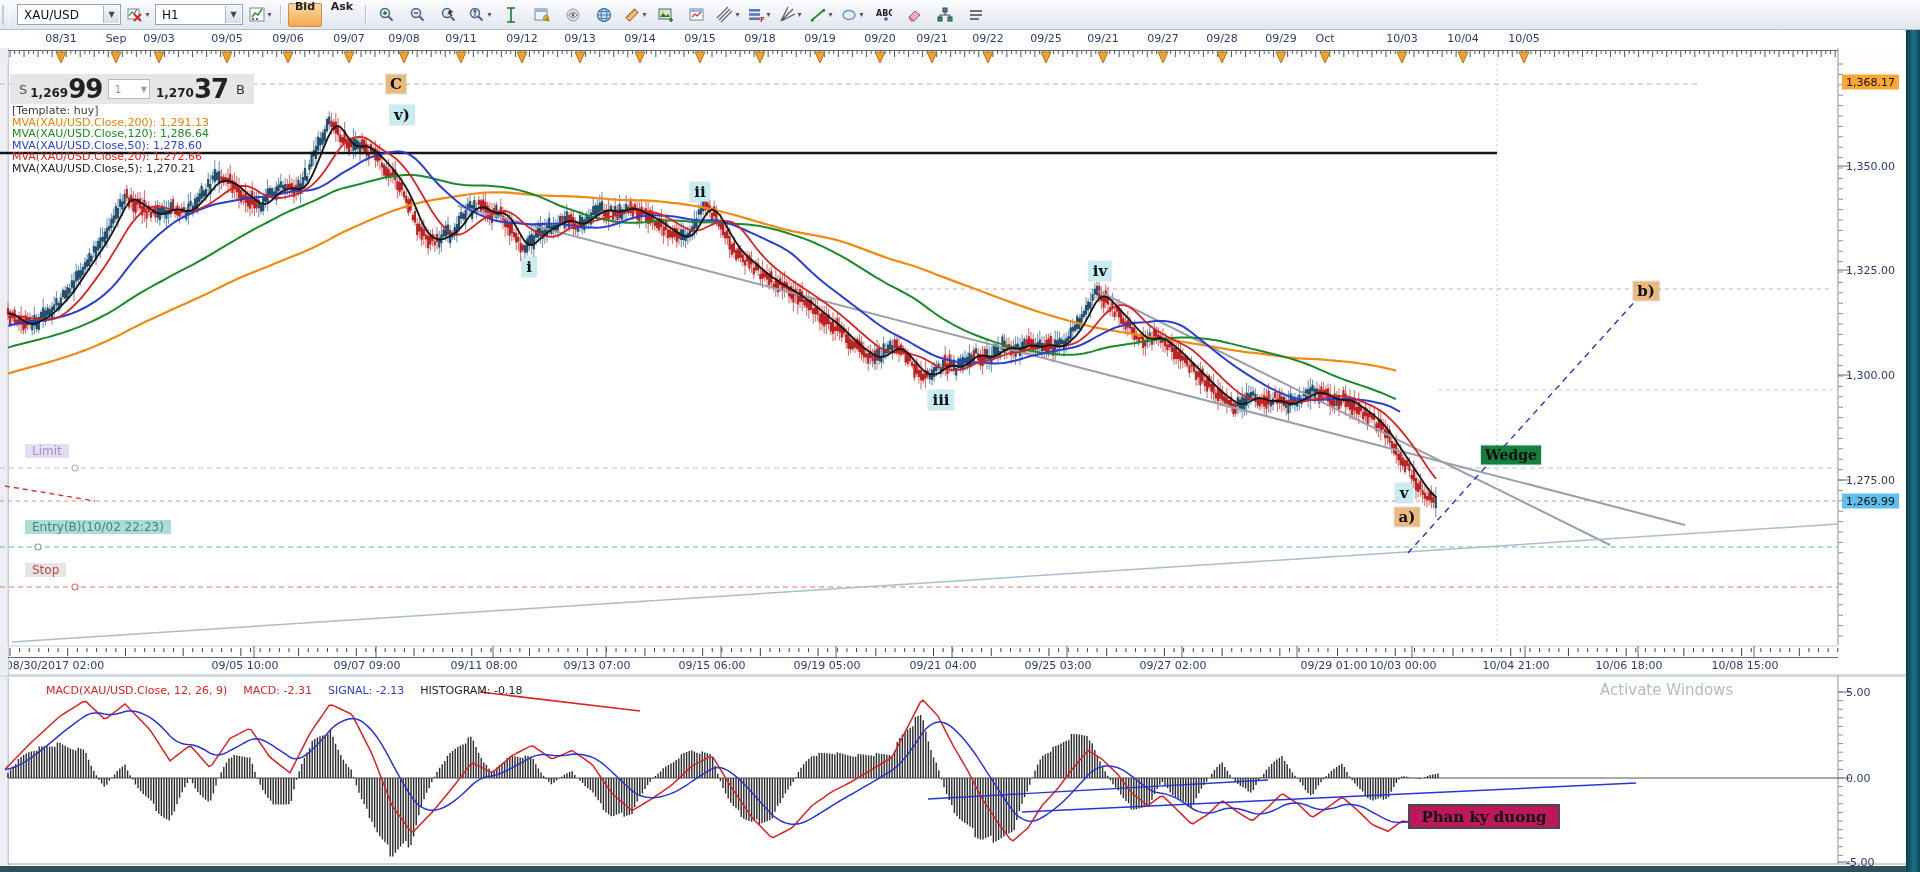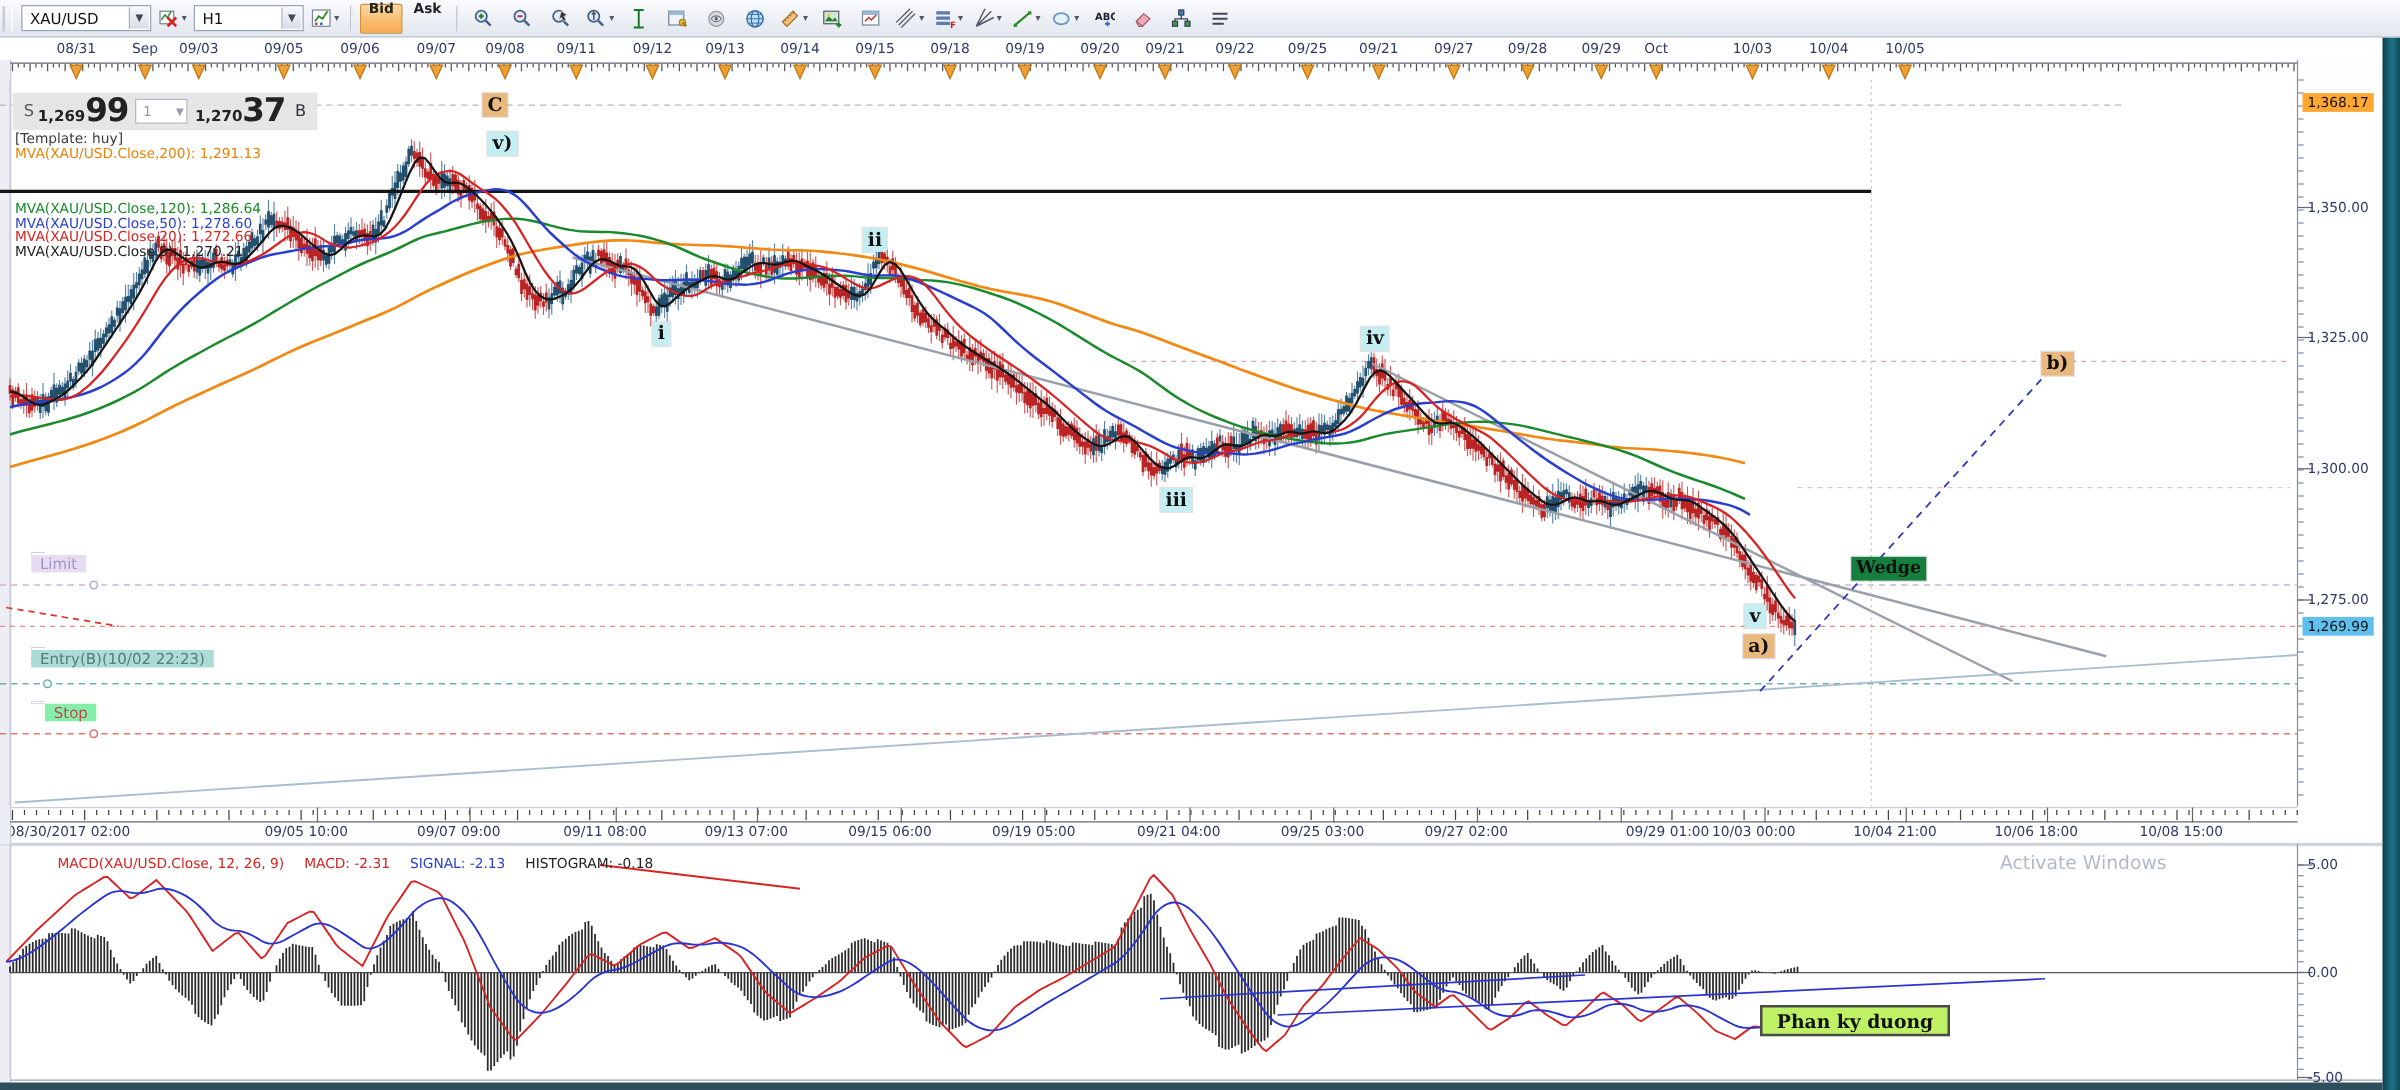--- a/index.html
+++ b/index.html
@@ -49,29 +49,29 @@
       box-shadow:0 0 0 1px rgba(60,60,60,.15);}
   .wv.cyan{background:#c5eef2;}
   .wv.tan{background:#e9b97f;}
   .wv.gray{background:#15803d;font-size:14px;}
   
   .order{position:absolute;display:flex;height:19px;align-items:stretch;flex-direction:column;}
   .order .sq{width:9px;background:#3a3ac8;border:1px solid #fff;}
   .order .txt{display:flex;align-items:center;padding:0 7px;font-size:12px;}
   .order.limit .txt{background:#e7ddf2;color:#a093c2;}
   .order.entry .txt{background:#abdcd6;color:#4f7f78;}
-  .order.stop .txt{background:#86efac;color:#bd4a4a;margin-left:11px;}
+  .order.stop .txt{background:#e5e5e5;color:#bd4a4a;}
   
   .pax{position:absolute;left:1846px;transform:translateY(-50%);color:#2e3a66;font-size:11px;}
   .badge{position:absolute;left:1842px;transform:translateY(-50%);color:#101010;font-size:11px;
          padding:1px 4px;}
   
   .macd-legend{position:absolute;left:46px;top:684px;font-size:11px;white-space:nowrap;}
   .macd-legend span{margin-right:16px;}
-  .ann-box{position:absolute;left:1408px;top:804px;width:148px;height:21px;background:#bef264;
+  .ann-box{position:absolute;left:1408px;top:804px;width:148px;height:21px;background:#be185d;
            border:2px solid #4a4a4a;display:flex;align-items:center;justify-content:center;
            font-family:"DejaVu Serif","Liberation Serif",serif;font-weight:bold;font-size:15px;color:#111;}
   .watermark{position:absolute;left:1600px;top:681px;font-size:15px;color:#b4bac4;}
   svg.layer{position:absolute;left:0;top:0;}
 </style>
 </head>
 <body>
 
 <div class="screen">
 
@@ -1072,21 +1072,21 @@
       <span class="car">▼</span>
     </span>
     <span class="mid">1,270</span>
     <span class="big">37</span>
     <span class="sm" style="margin-left:8px;color:#334;">B</span>
   </div>
 
   <div class="legend" id="mva-legend">
     <div style="color:#3a3a3a;">[Template: huy]</div>
   <div style="color: rgb(232, 130, 10);">MVA(XAU/USD.Close,200): 1,291.13</div>
-      <div style="color: rgb(26, 138, 42); margin-top: 33px;">MVA(XAU/USD.Close,120): 1,286.64</div>
+      <div style="color: rgb(26, 138, 42);">MVA(XAU/USD.Close,120): 1,286.64</div>
       <div style="color: rgb(42, 63, 208);">MVA(XAU/USD.Close,50): 1,278.60</div>
       <div style="color: rgb(217, 34, 34);">MVA(XAU/USD.Close,20): 1,272.66</div>
       <div style="color: rgb(34, 34, 34);">MVA(XAU/USD.Close,5): 1,270.21</div>
     </div>
 
   <div class="macd-legend" id="macd-legend"><span style="color: rgb(217, 34, 34);">MACD(XAU/USD.Close, 12, 26, 9)</span><span style="color: rgb(217, 34, 34);">MACD: -2.31</span><span style="color: rgb(42, 63, 208);">SIGNAL: -2.13</span><span style="color: rgb(34, 34, 34);">HISTOGRAM: -0.18</span></div>
 
   <div class="ann-box">
     <span>Phan ky duong</span>
   </div>

